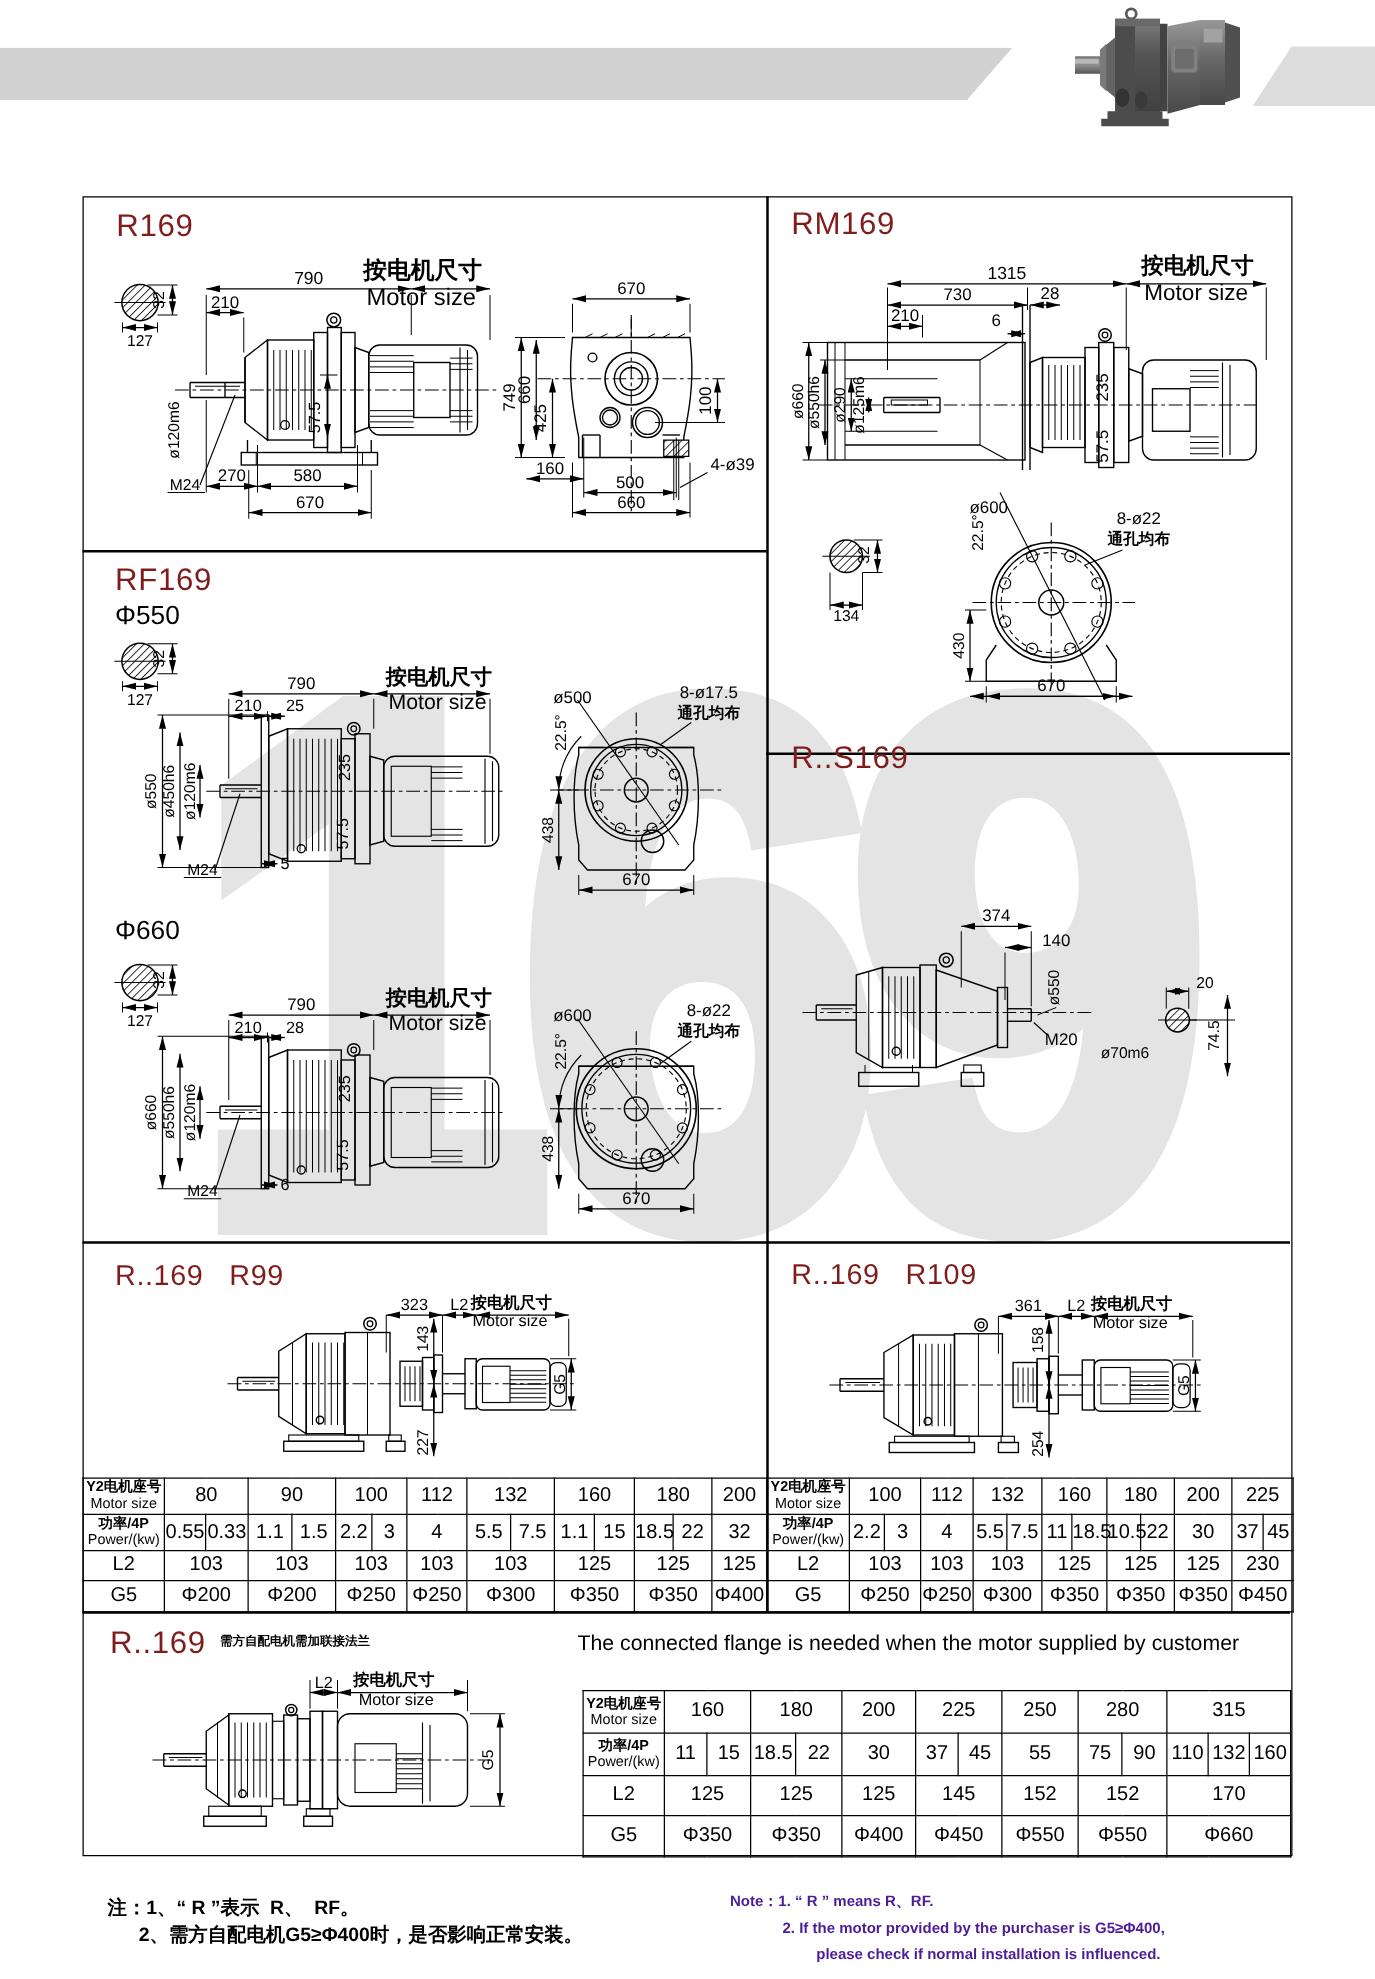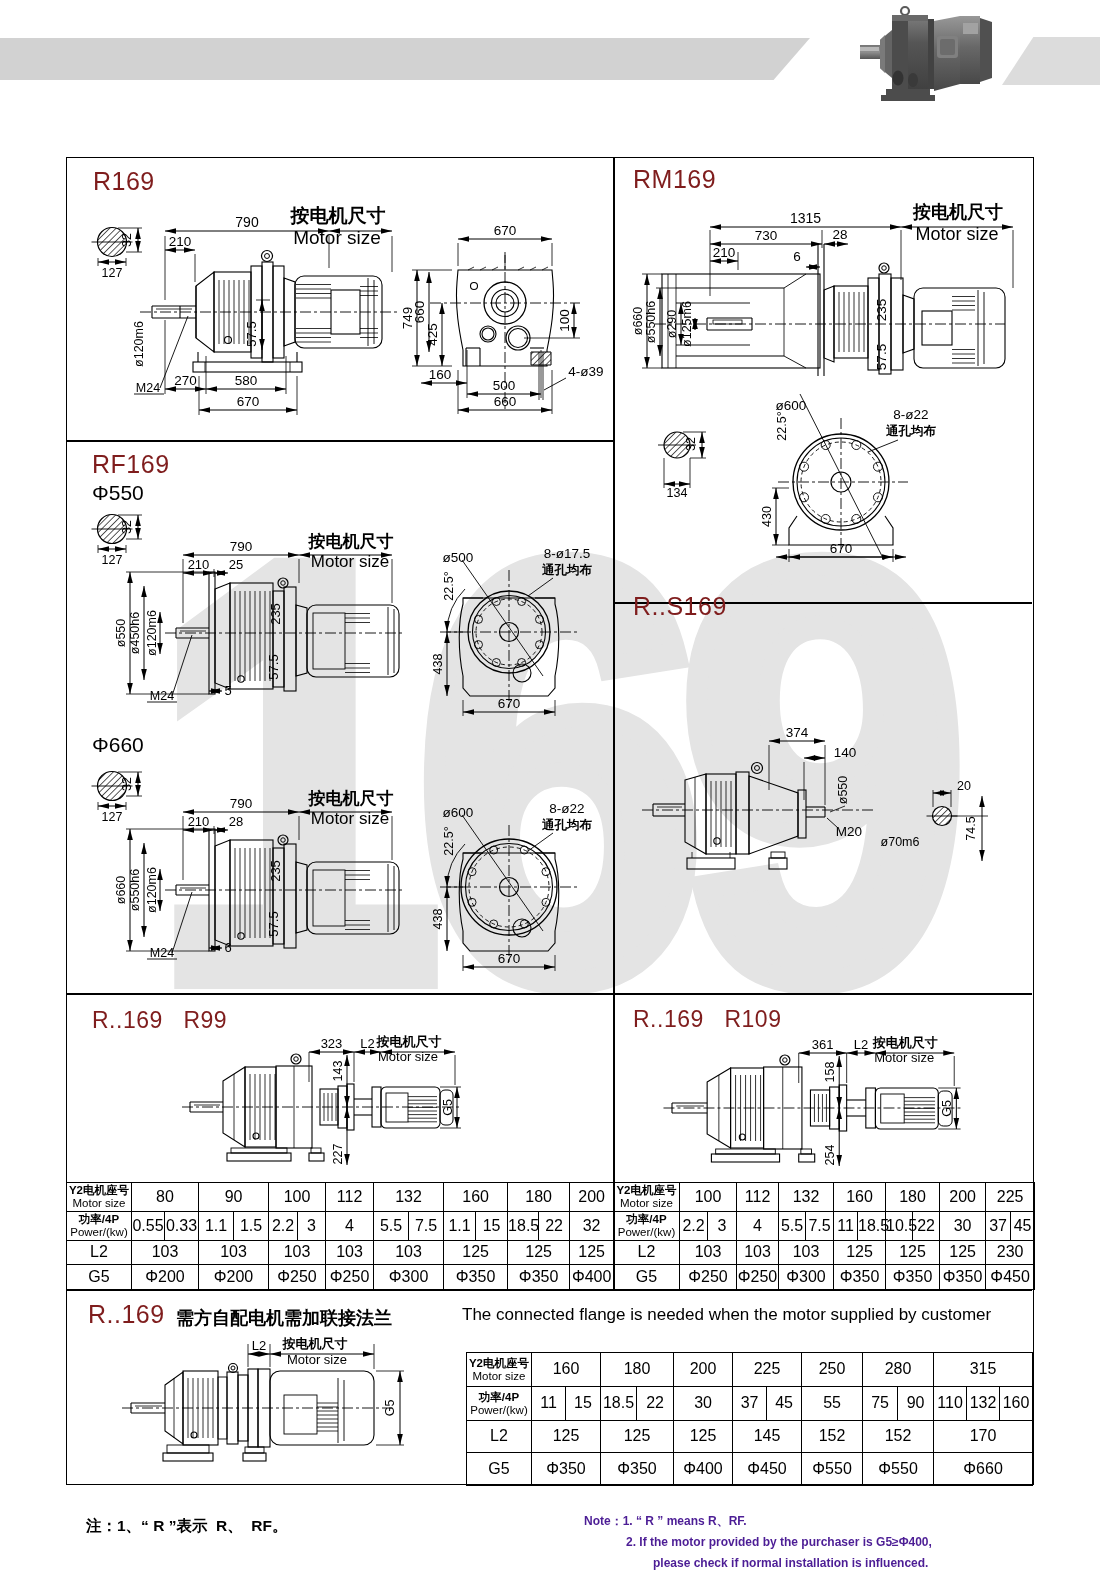--- a/index.html
+++ b/index.html
@@ -77,21 +77,21 @@
 
 <div class="ttl" style="left:93px;top:167px">R169</div>
 <div class="ttl" style="left:633px;top:165px">RM169</div>
 <div class="ttl" style="left:92px;top:450px">RF169</div>
 <div class="sub" style="left:92px;top:481px">Φ550</div>
 <div class="sub" style="left:92px;top:733px">Φ660</div>
 <div class="ttl" style="left:633px;top:592px">R..S169</div>
 <div class="ttl" style="left:92px;top:1007px;font-size:23px">R..169&nbsp;&nbsp;&nbsp;R99</div>
 <div class="ttl" style="left:633px;top:1006px;font-size:23px">R..169&nbsp;&nbsp;&nbsp;R109</div>
 <div class="ttl" style="left:88px;top:1300px;font-size:25px">R..169</div>
-<div class="abs" style="left:176px;top:1306px;font-size:18px;font-weight:bold">需方自配电机需加联接法兰</div>
+<div class="abs" style="left:176px;top:1306px;font-size:10px;font-weight:bold">需方自配电机需加联接法兰</div>
 <div class="abs" style="left:462px;top:1305px;font-size:17px">The connected flange is needed when the motor supplied by customer</div>
 
 <svg class="abs" style="left:0;top:0;z-index:2" width="1100" height="1583" viewBox="0 0 1100 1583">
 <defs>
 <marker id="ar" markerWidth="12" markerHeight="8" refX="11" refY="4" orient="auto-start-reverse" markerUnits="userSpaceOnUse">
           <path d="M0,1.2 L11,4 L0,6.8 Z" fill="#000"></path>
         </marker>
 <pattern id="ht" width="4.5" height="4.5" patternUnits="userSpaceOnUse" patternTransform="rotate(45)">
           <rect width="4.5" height="4.5" fill="#fff"></rect>
           <line x1="0" y1="0" x2="0" y2="4.5" stroke="#000" stroke-width="1.3"></line>
@@ -977,15 +977,16 @@
           <td colspan="1">Φ400</td>
           <td colspan="2">Φ450</td>
           <td colspan="1">Φ550</td>
           <td colspan="2">Φ550</td>
           <td colspan="3">Φ660</td>
         </tr>
       </tbody>
     </table>
 
 <div class="nt" style="left:86px;top:1516px">注：1、“ R ”表示&nbsp;&nbsp;R、&nbsp;&nbsp;RF。</div>
+<div class="nt" style="left:111px;top:1538px">2、需方自配电机G5≥Φ400时，是否影响正常安装。</div>
 <div class="nte" style="left:584px;top:1513px">Note：1.&nbsp;“ R ”&nbsp;means&nbsp;R、RF.</div>
 <div class="nte" style="left:626px;top:1535px">2.&nbsp;If the motor provided by the purchaser is G5≥Φ400,</div>
 <div class="nte" style="left:653px;top:1556px">please check if normal installation is influenced.</div>
 </div>
 </body></html>

